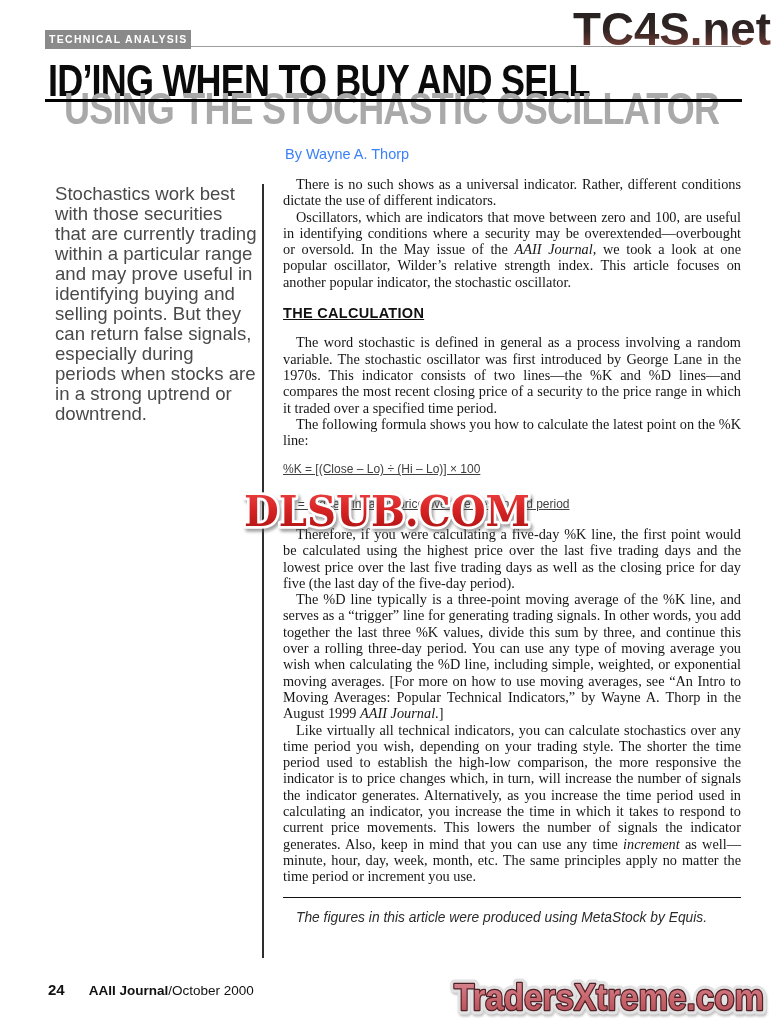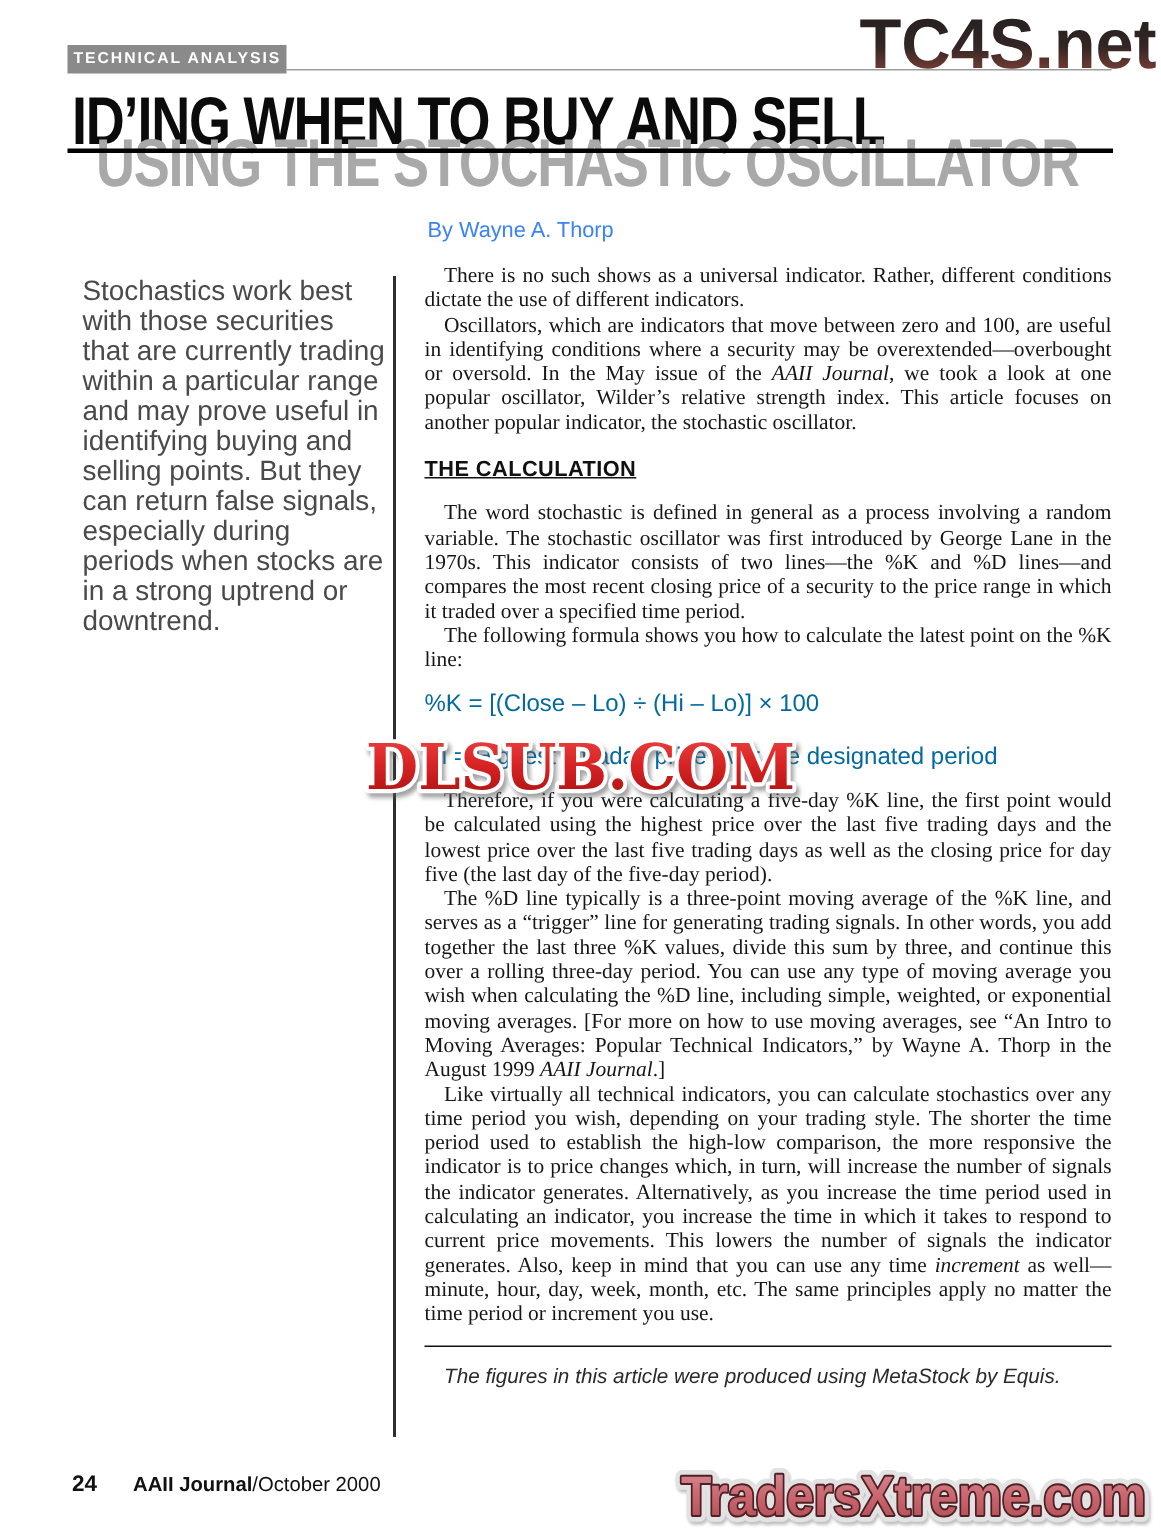--- a/index.html
+++ b/index.html
@@ -41,22 +41,22 @@
     font-family:"Liberation Serif",serif;font-size:14.3px;line-height:16.3px;
     text-align:justify;color:#161616;
   }
   .main-col p{margin:0;text-indent:13px;}
   .section-heading{
     font-family:"Liberation Sans",sans-serif;font-weight:bold;
     font-size:14.5px;letter-spacing:0.3px;color:#111;
     margin:15px 0 13px 0;text-indent:0;text-align:left;text-decoration:underline;
   }
   .formula{
-    font-family:"Liberation Sans",sans-serif;font-size:16px;line-height:17.5px;
-    color:#0369a1;margin:13px 0 12px 0;text-align:left;
+    font-family:"Liberation Sans",sans-serif;font-size:12px;line-height:17.5px;
+    color:#404040;margin:13px 0 12px 0;text-align:left;text-decoration:underline;
   }
   .formula div{min-height:17.5px;}
   .footnote-rule{border:none;border-top:1.6px solid #111;margin:13px 0 0 0;}
   .footnote{
     font-family:"Liberation Sans",sans-serif;font-style:italic;
     font-size:13.8px;line-height:19px;color:#2a2a2a;
     padding:10px 0 0 13px;text-align:left;
   }
   .it{font-style:italic;}
   

